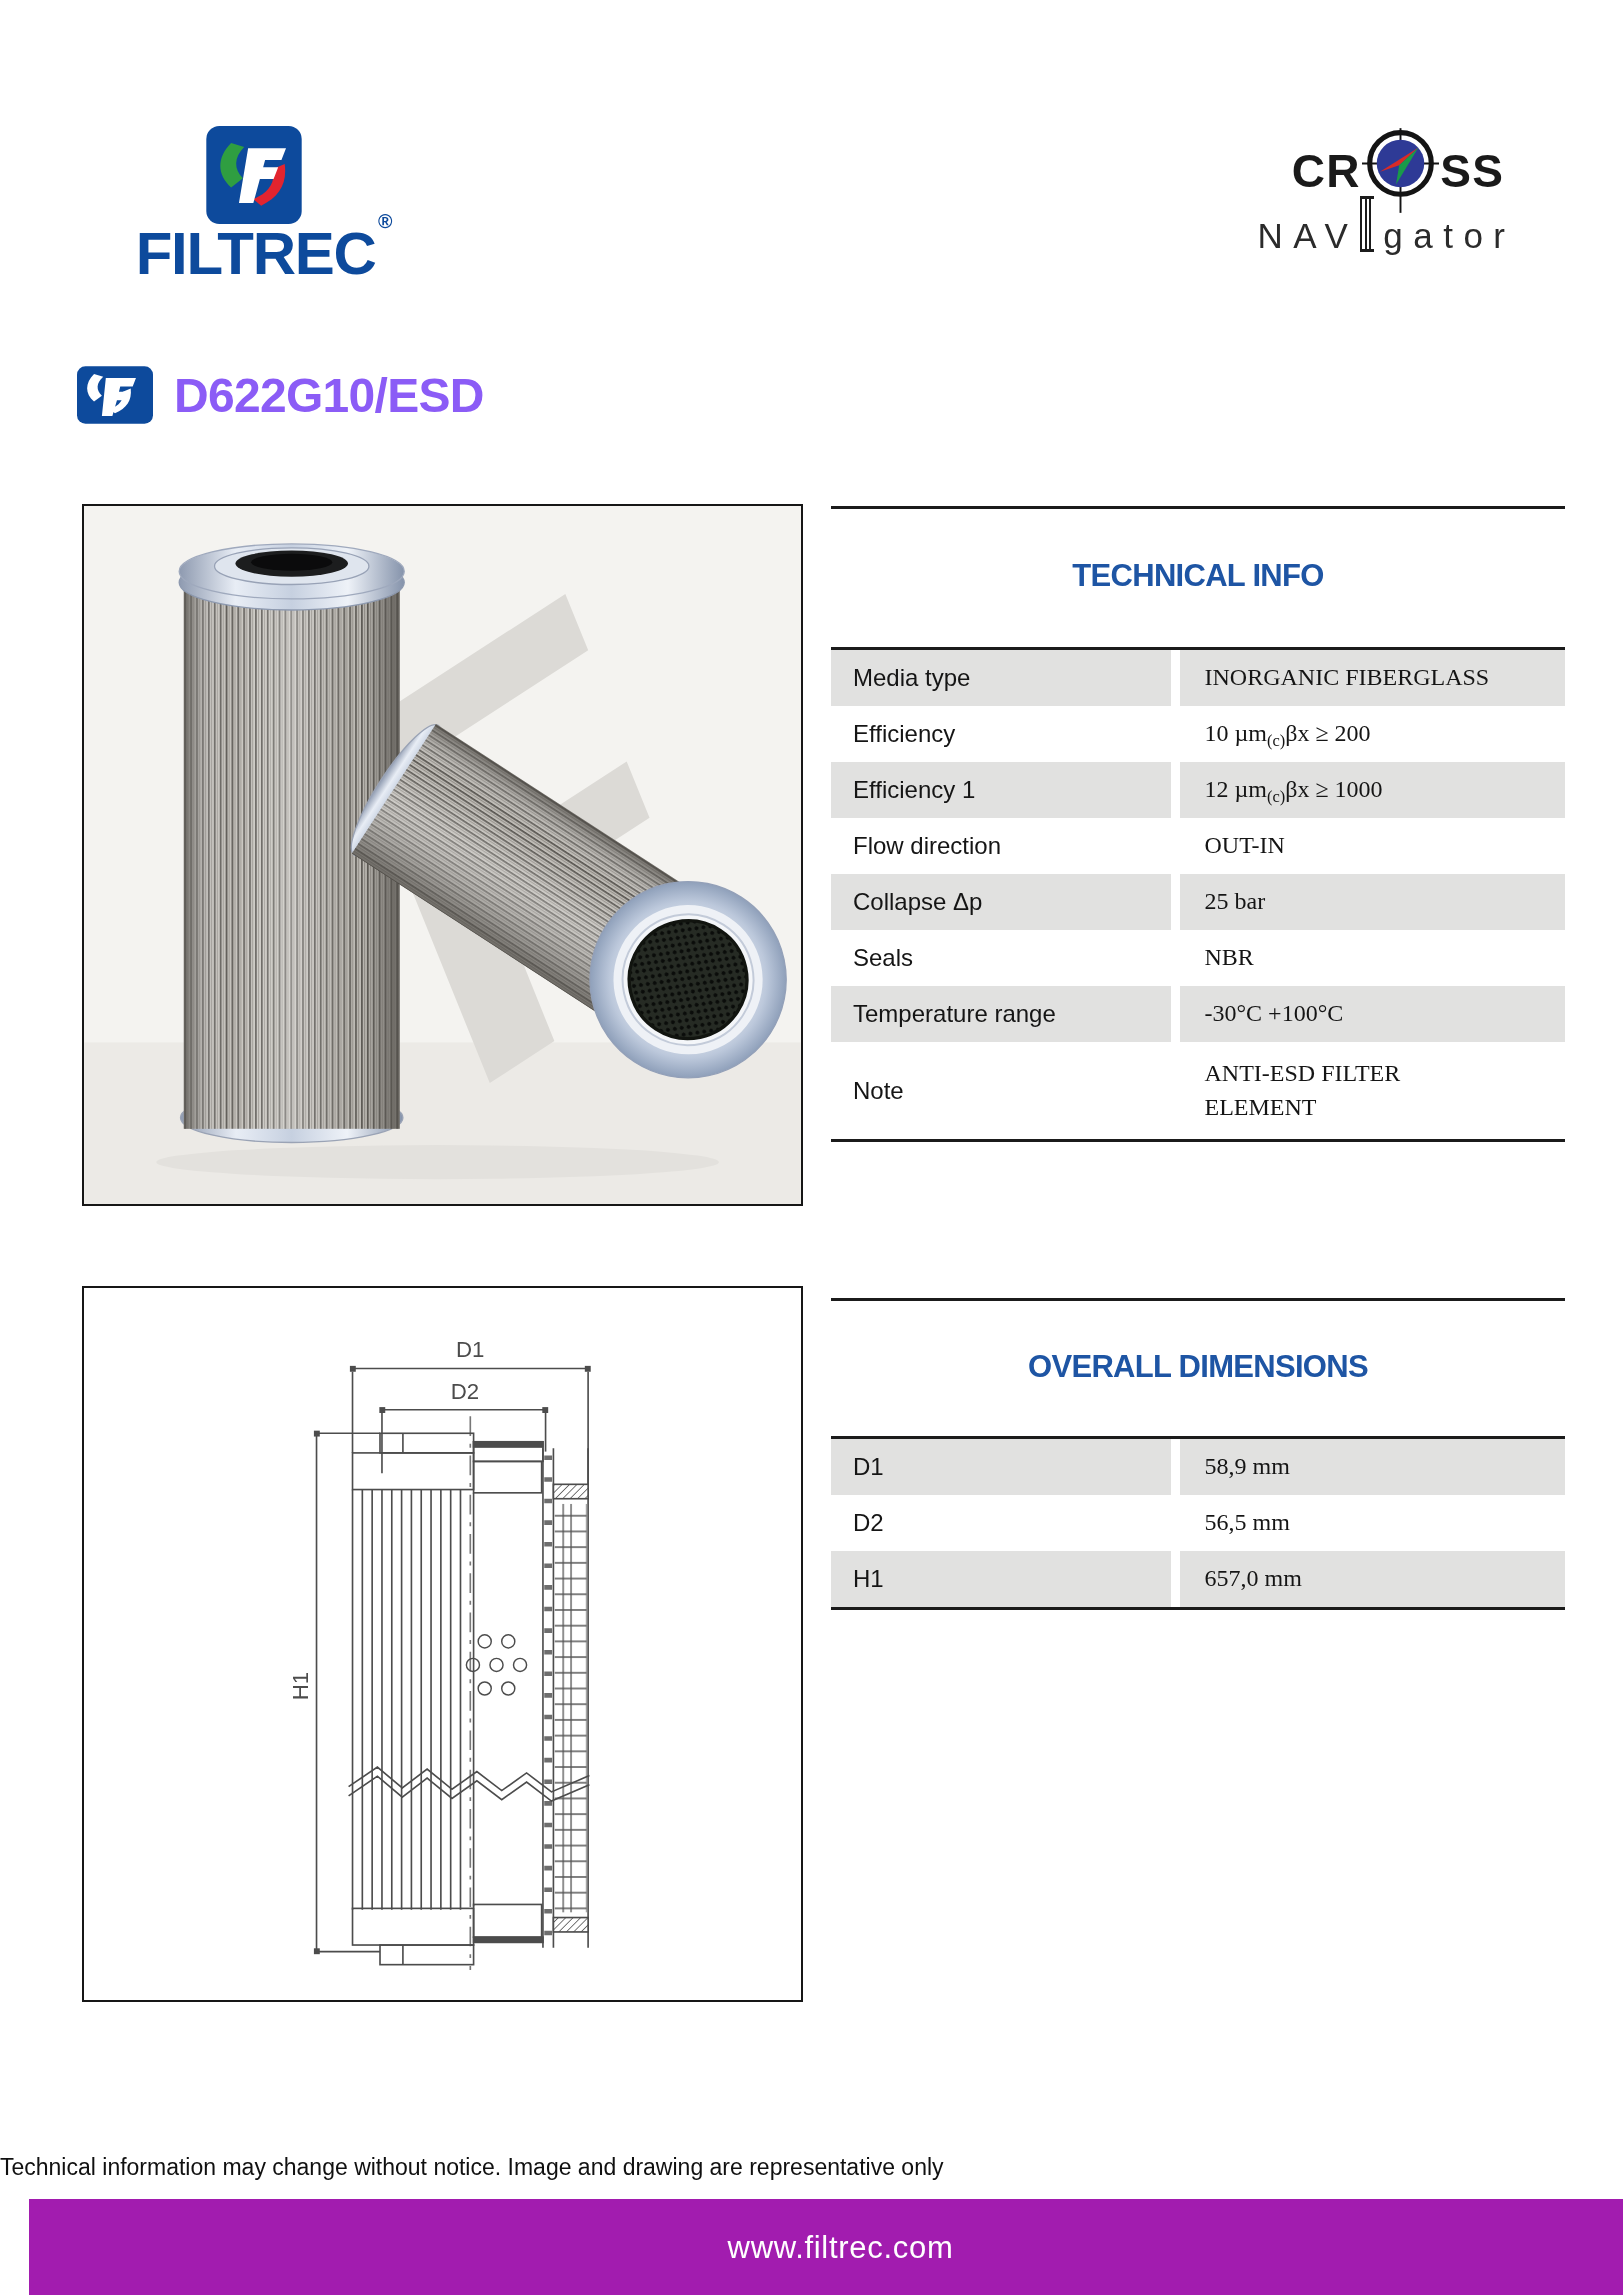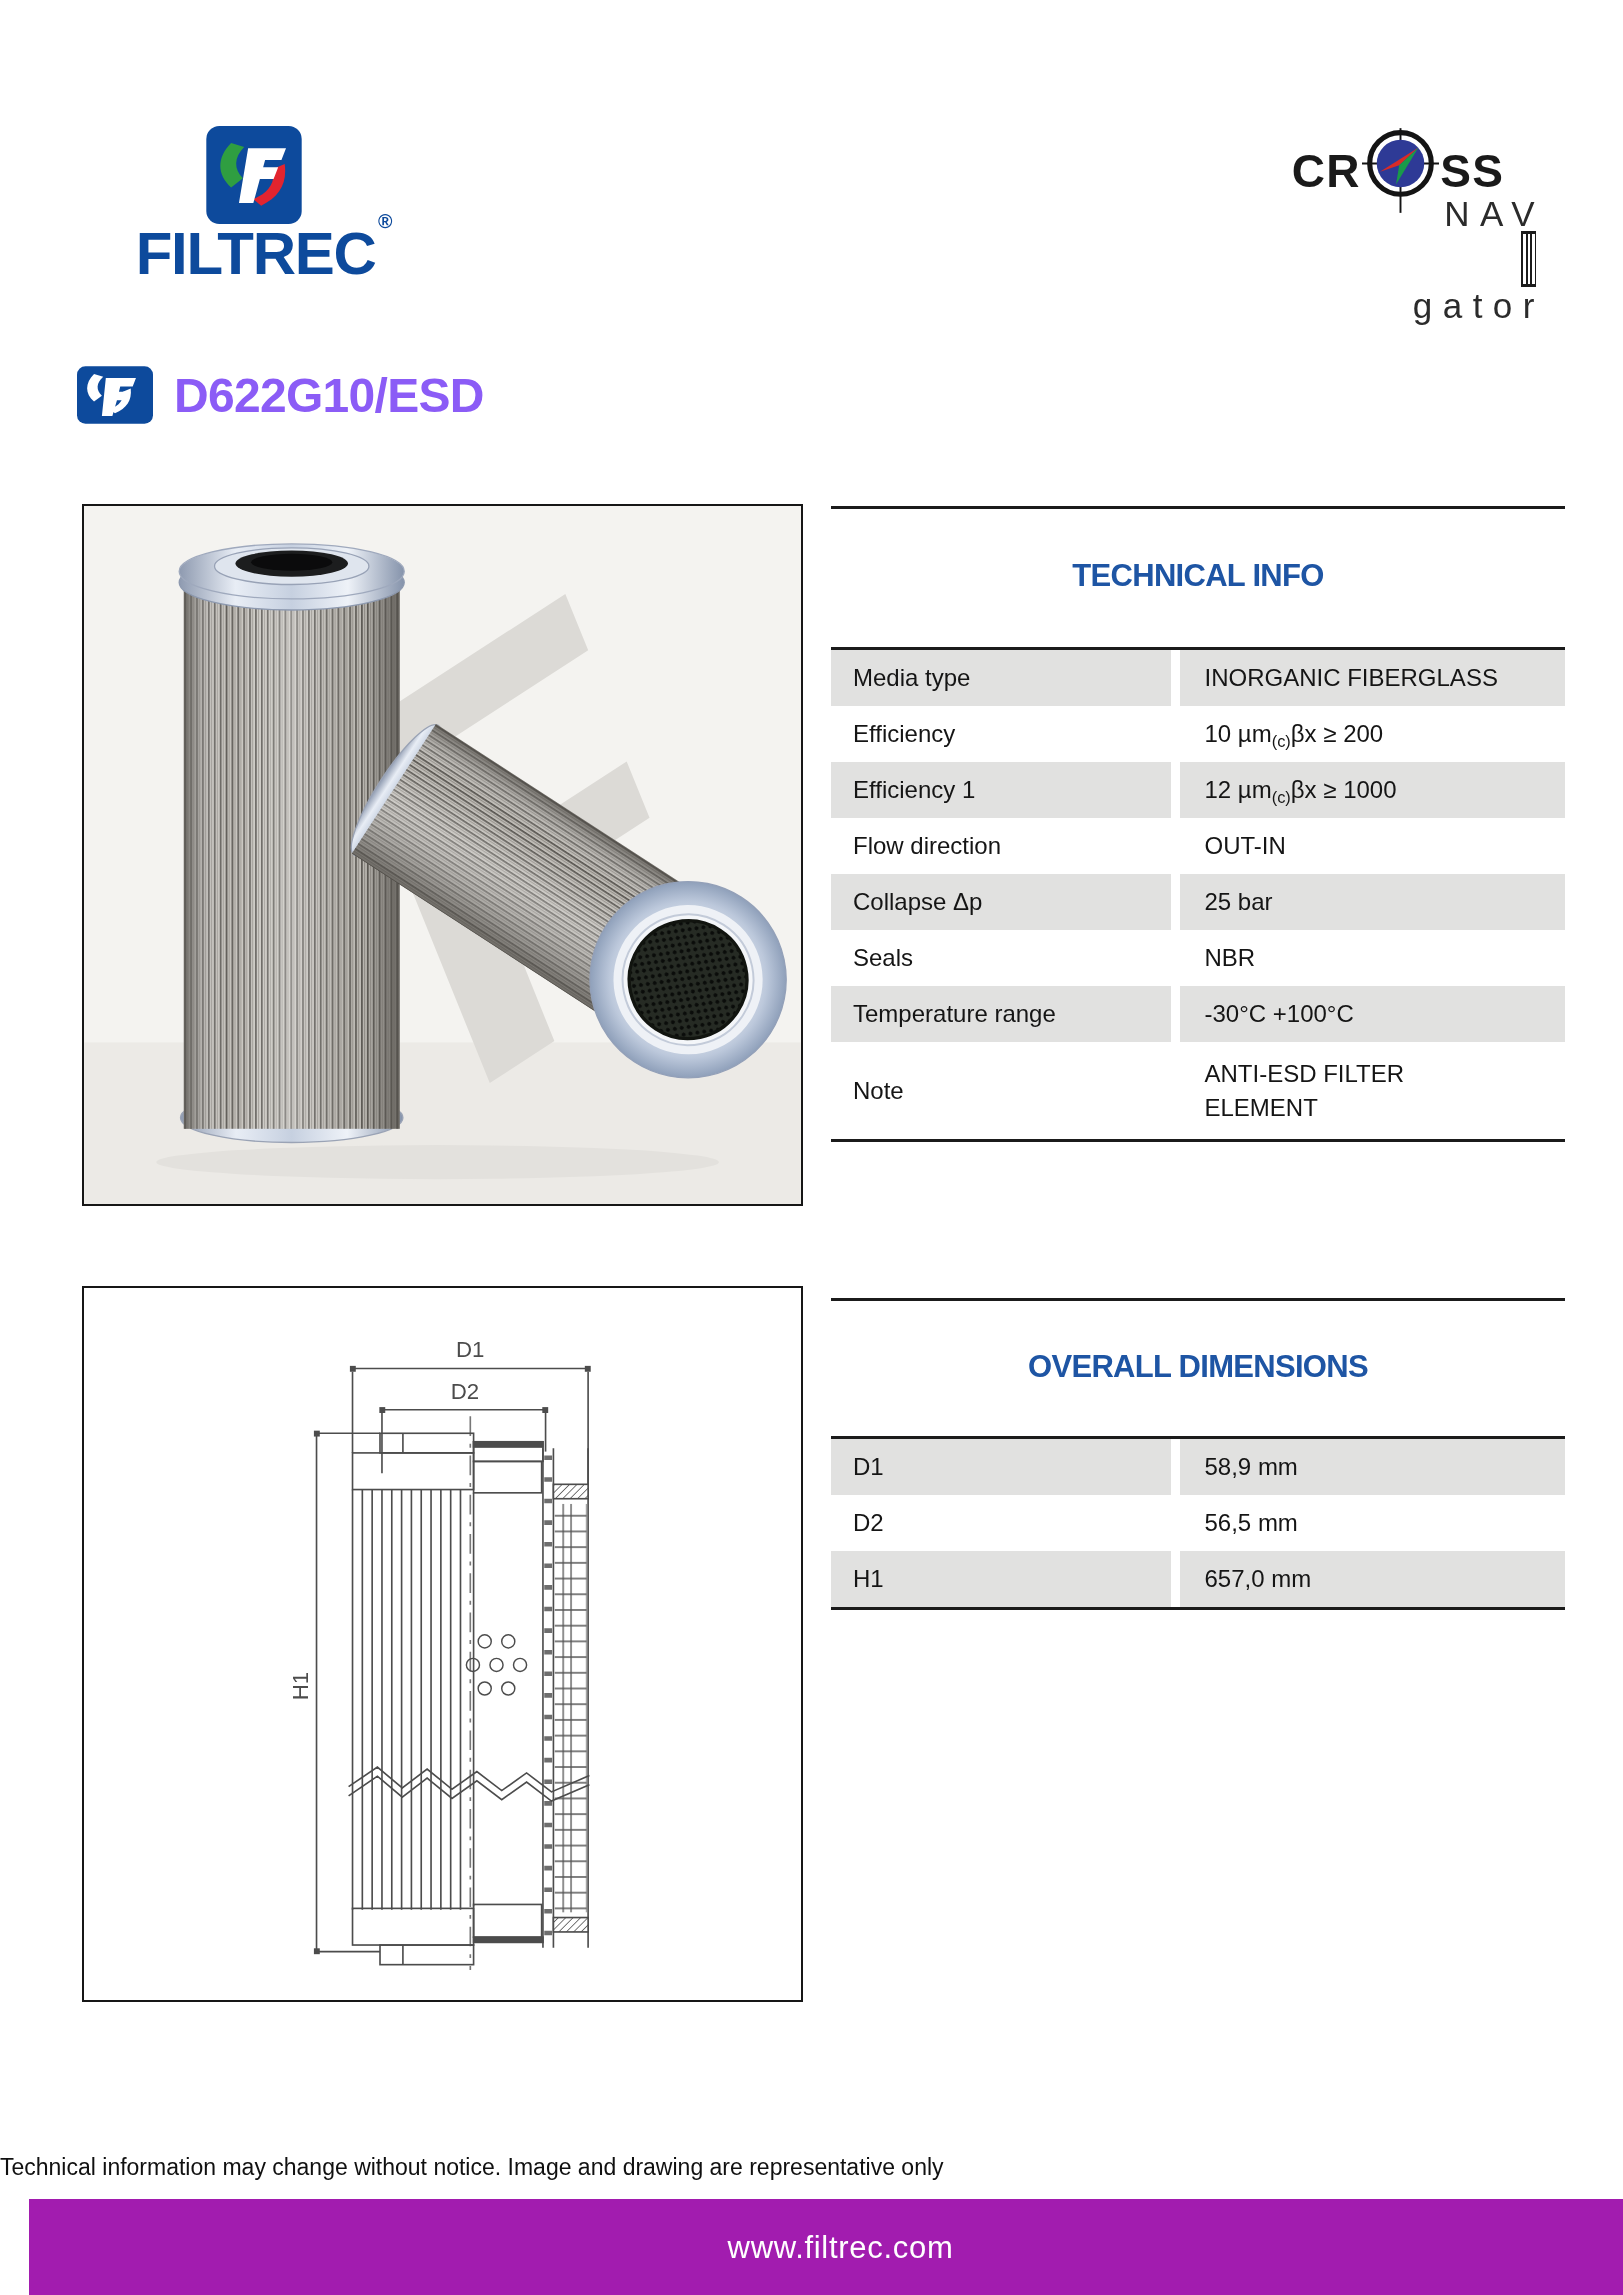--- a/index.html
+++ b/index.html
@@ -6,21 +6,21 @@
   .page{position:relative;width:1623px;height:2295px;background:#ffffff;
         font-family:"Liberation Sans",sans-serif;overflow:hidden;color:#141414;}
 
   
   .logo-block{position:absolute;left:120px;top:126px;display:flex;align-items:center;flex-direction:column;}
   .logo-word{font-size:60px;font-weight:800;letter-spacing:-1.3px;color:#0d4a9c;margin-left:15.7px;line-height:1;}
   .logo-reg{font-size:19.6px;font-weight:700;color:#0d4a9c;vertical-align:super;position:relative;top:-25px;left:2.6px;}
   .cross-block{position:absolute;left:1251px;top:128px;width:294px;}
   .cross-row1{display:flex;align-items:center;justify-content:center;}
   .cross-letters{font-size:46px;font-weight:900;color:#1a1a1a;letter-spacing:1.3px;line-height:1;}
-  .cross-row2{display:flex;align-items:flex-end;justify-content:center;margin-top:-17px;padding-left:6.5px;flex-direction:column;}
+  .cross-row2{display:flex;align-items:flex-end;margin-top:-17px;padding-left:6.5px;}
   .nav-letters{font-size:35px;font-weight:400;color:#2b2b2b;letter-spacing:10.5px;line-height:1;}
   .nav-column{width:14.4px;height:50px;margin:0 9.2px 1.3px 1.3px;
       background:repeating-linear-gradient(90deg,#1c1c1c 0 2px,transparent 2px 4.6px);
       border-top:3.3px solid #1c1c1c;border-bottom:3.3px solid #1c1c1c;}
 
   
   .title-row{position:absolute;left:77px;top:366px;display:flex;align-items:center;}
   .title-text{font-size:48px;font-weight:700;color:#8b5cf6;margin-left:21px;letter-spacing:-0.7px;}
 
   
@@ -31,21 +31,21 @@
 
   
   .rcol{position:absolute;left:831px;width:734px;}
   .sec-line{height:3.3px;background:#1b1b1b;}
   .sec-title{font-size:31px;font-weight:700;color:#1e55a4;text-align:center;letter-spacing:-0.7px;}
   .dtable{border-top:3.3px solid #1b1b1b;border-bottom:3.3px solid #1b1b1b;}
   .trow{display:flex;border-radius:18px;}
   .cell{display:flex;align-items:center;font-size:24px;color:#151515;min-height:56px;box-sizing:border-box;}
   .cell.label{width:340px;padding-left:22px;}
   .colgap{width:8.5px;}
-  .cell.value{flex:1;padding-left:25px;padding-right:27px;line-height:1.4;}
+  .cell.value{flex:1;padding-left:25px;padding-right:27px;line-height:1.4;font-family:Liberation Serif, serif;}
   .trow.shaded .cell{background:#e1e1e0;}
   .trow.tall .cell{min-height:97px;}
   sub.small{font-size:16.4px;line-height:0;position:relative;bottom:-6.5px;}
 
   
   .disclaimer{position:absolute;left:0;top:2154px;width:100%;
               font-size:23px;color:#101010;}
   .footer-bar{position:absolute;left:0;top:2199px;width:100%;height:97px;background:#a21caf;
               display:flex;align-items:center;justify-content:center;margin-left:29px;}
   .footer-url{color:#ffffff;font-size:31px;letter-spacing:0.7px;text-decoration:none;}

